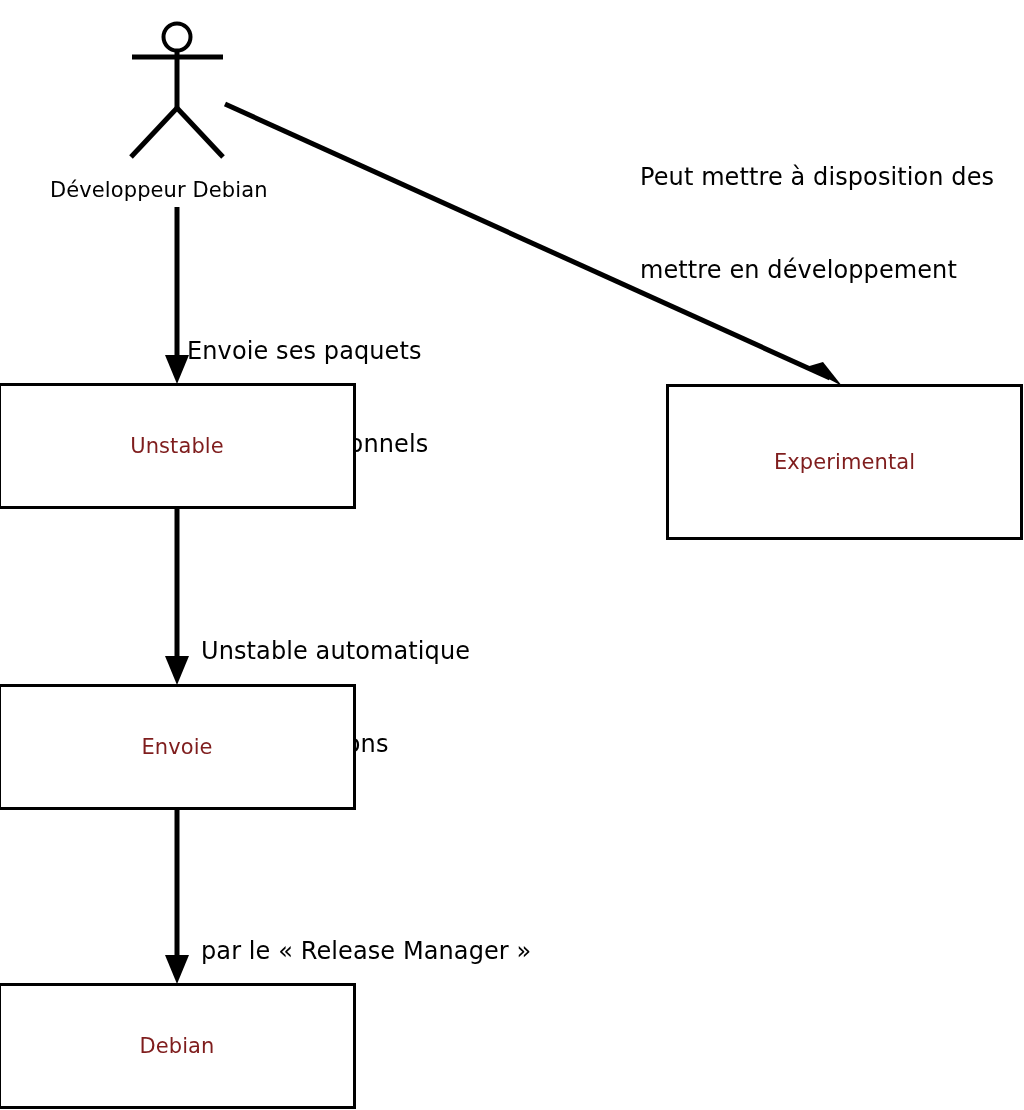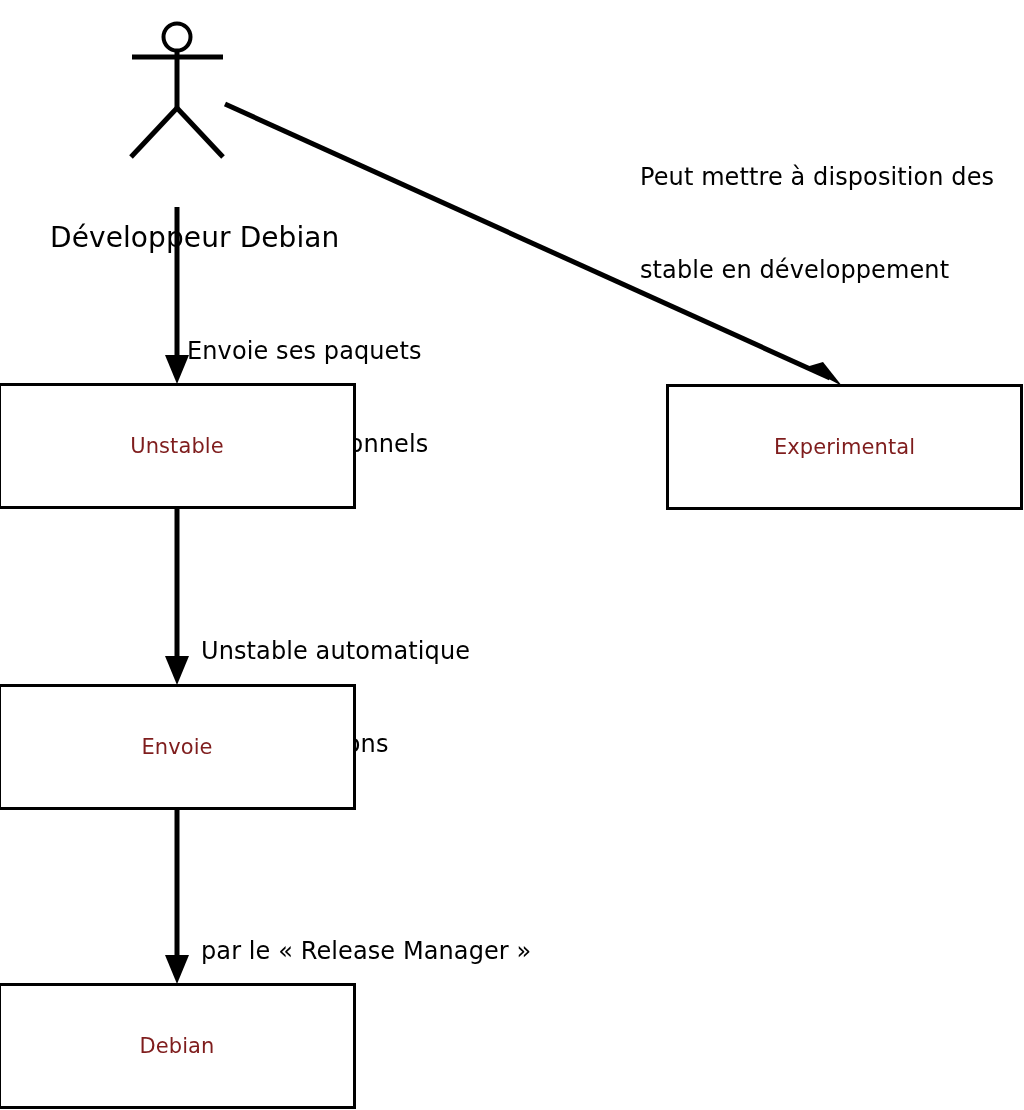--- a/index.html
+++ b/index.html
@@ -46,30 +46,29 @@
   .edge-label {
     position: absolute;
     font-size: 24px;
     line-height: 31px;
     color: #000000;
     white-space: pre;
     letter-spacing: 0.1px;
   }
   .actor-label {
     position: absolute;
-    font-size: 28px;
+    font-size: 21px;
     line-height: 1;
     color: #000000;
     white-space: nowrap;
     letter-spacing: 0.1px;
-    margin-top: 44px;
   }
   
   #box-unstable     { left: -2px; top: 383px;  width: 358px; height: 126px; }
-  #box-experimental { left: 666px; top: 384px; width: 357px; height: 126px; }
+  #box-experimental { left: 666px; top: 384px; width: 357px; height: 156px; }
   #box-testing      { left: -2px; top: 684px;  width: 358px; height: 126px; }
   #box-stable       { left: -2px; top: 983px;  width: 358px; height: 126px; }
 
   
   #label-actor            { left: 50px;  top: 180px; }
   #label-edge-unstable    { left: 187px; top: 274px; }
   #label-edge-experimental{ left: 640px; top: 100px; }
   #label-edge-testing     { left: 201px; top: 574px; }
   #label-edge-stable      { left: 201px; top: 874px; }
 </style>
@@ -106,21 +105,21 @@
     <g>
       <line x1="177" y1="810" x2="177" y2="960" stroke="#000000" stroke-width="5"></line>
       <polygon points="177,984 165,955 189,955" fill="#000000"></polygon>
     </g>
   </svg>
 
   <div class="actor-label" id="label-actor">Développeur Debian</div>
 
   <div class="edge-label" id="label-edge-experimental">
     <div>Peut mettre à disposition des</div>
-    <div>stable en développement</div>
+    <div>mettre en développement</div>
   </div>
 
   <div class="edge-label" id="label-edge-unstable">
     <div>Envoie ses paquets</div>
     <div>Debian fonctionnels</div>
   </div>
 
   <div class="edge-label" id="label-edge-testing">
     <div>Unstable automatique</div>
     <div>sous conditions</div>

